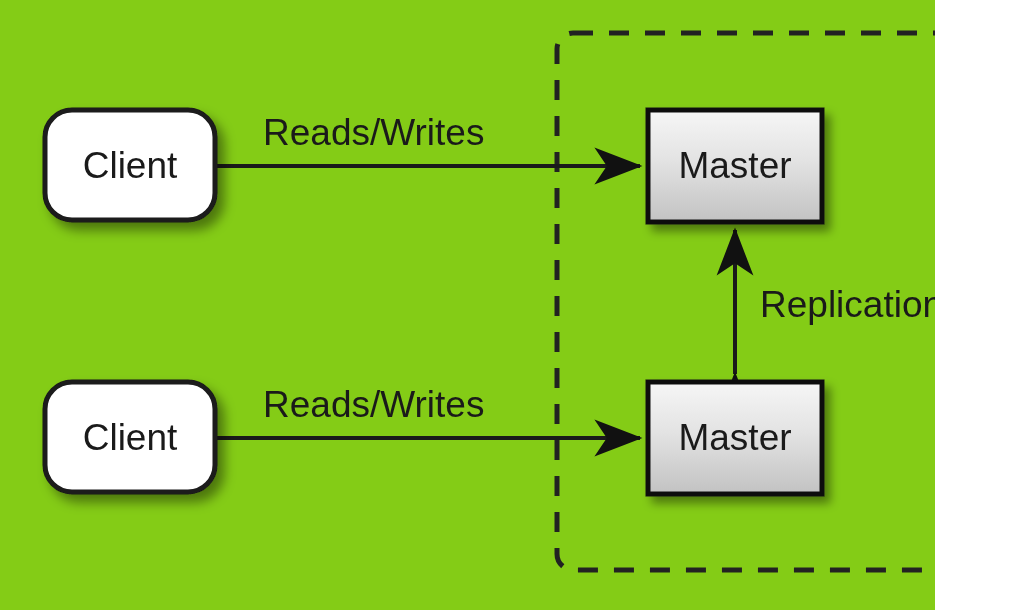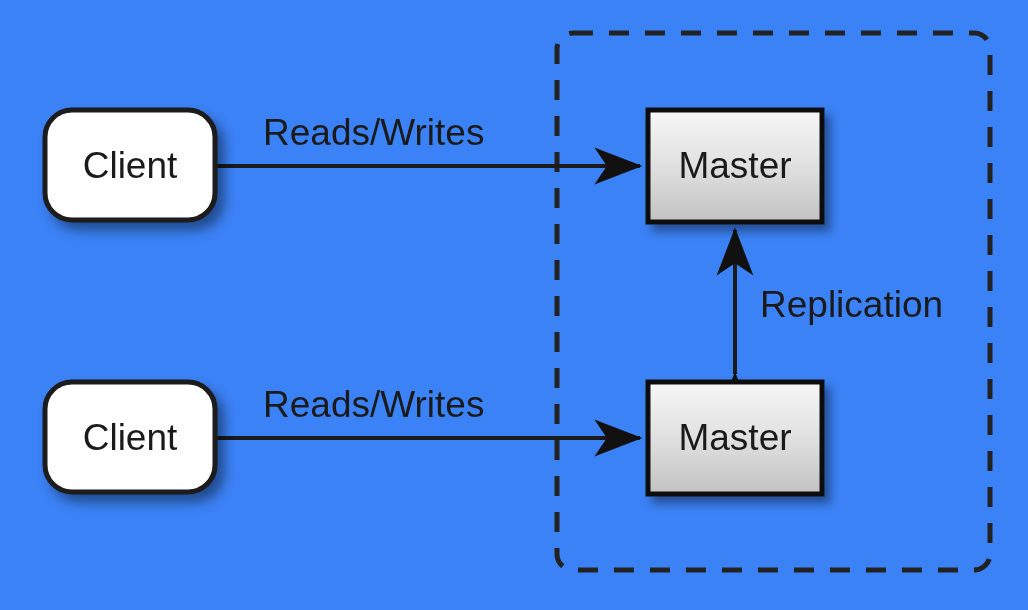--- a/index.html
+++ b/index.html
@@ -5,23 +5,23 @@
   html, body {
     margin: 0;
     padding: 0;
     background: #ffffff;
   }
   body {
     font-family: "Liberation Sans", sans-serif;
   }
   #canvas {
     position: relative;
-    width: 1028px;
+    width: 935px;
     height: 610px;
-    background: #3b82f6;
+    background: #84cc16;
     overflow: hidden;
   }
   #diagram-svg {
     position: absolute;
     left: 0;
     top: 0;
     width: 1028px;
     height: 610px;
   }
   .node-label {

